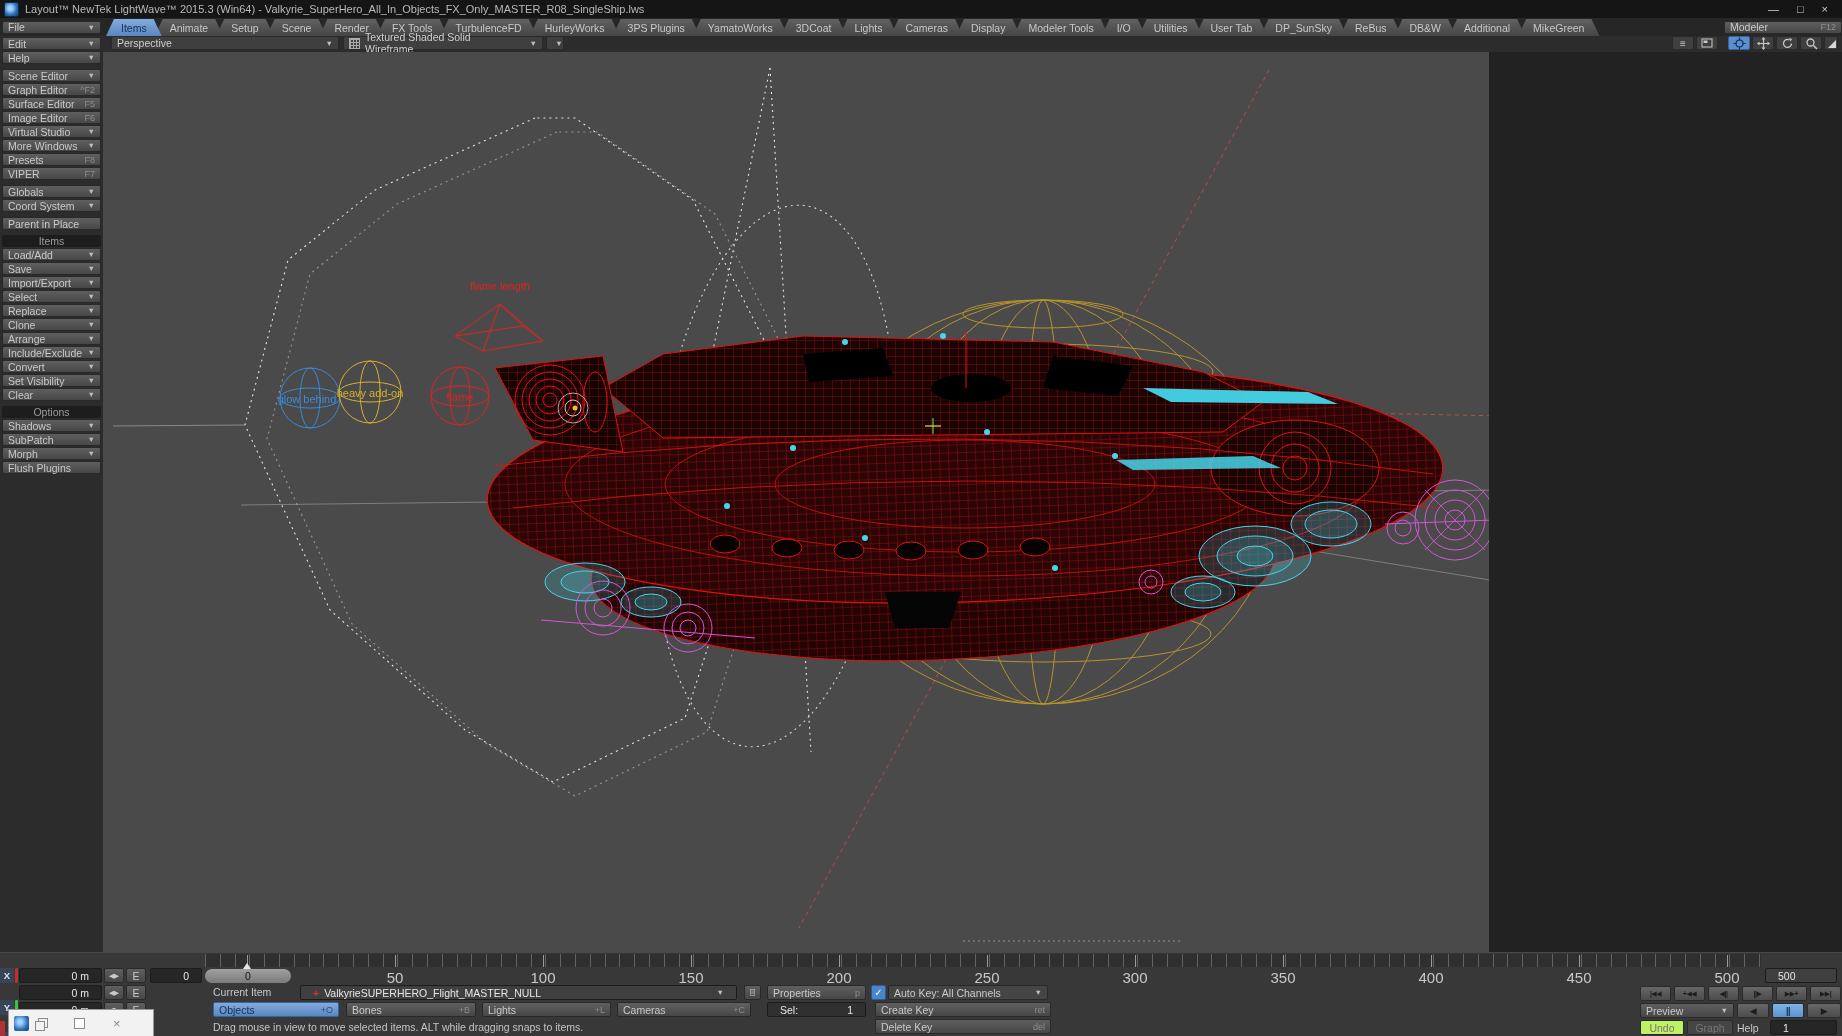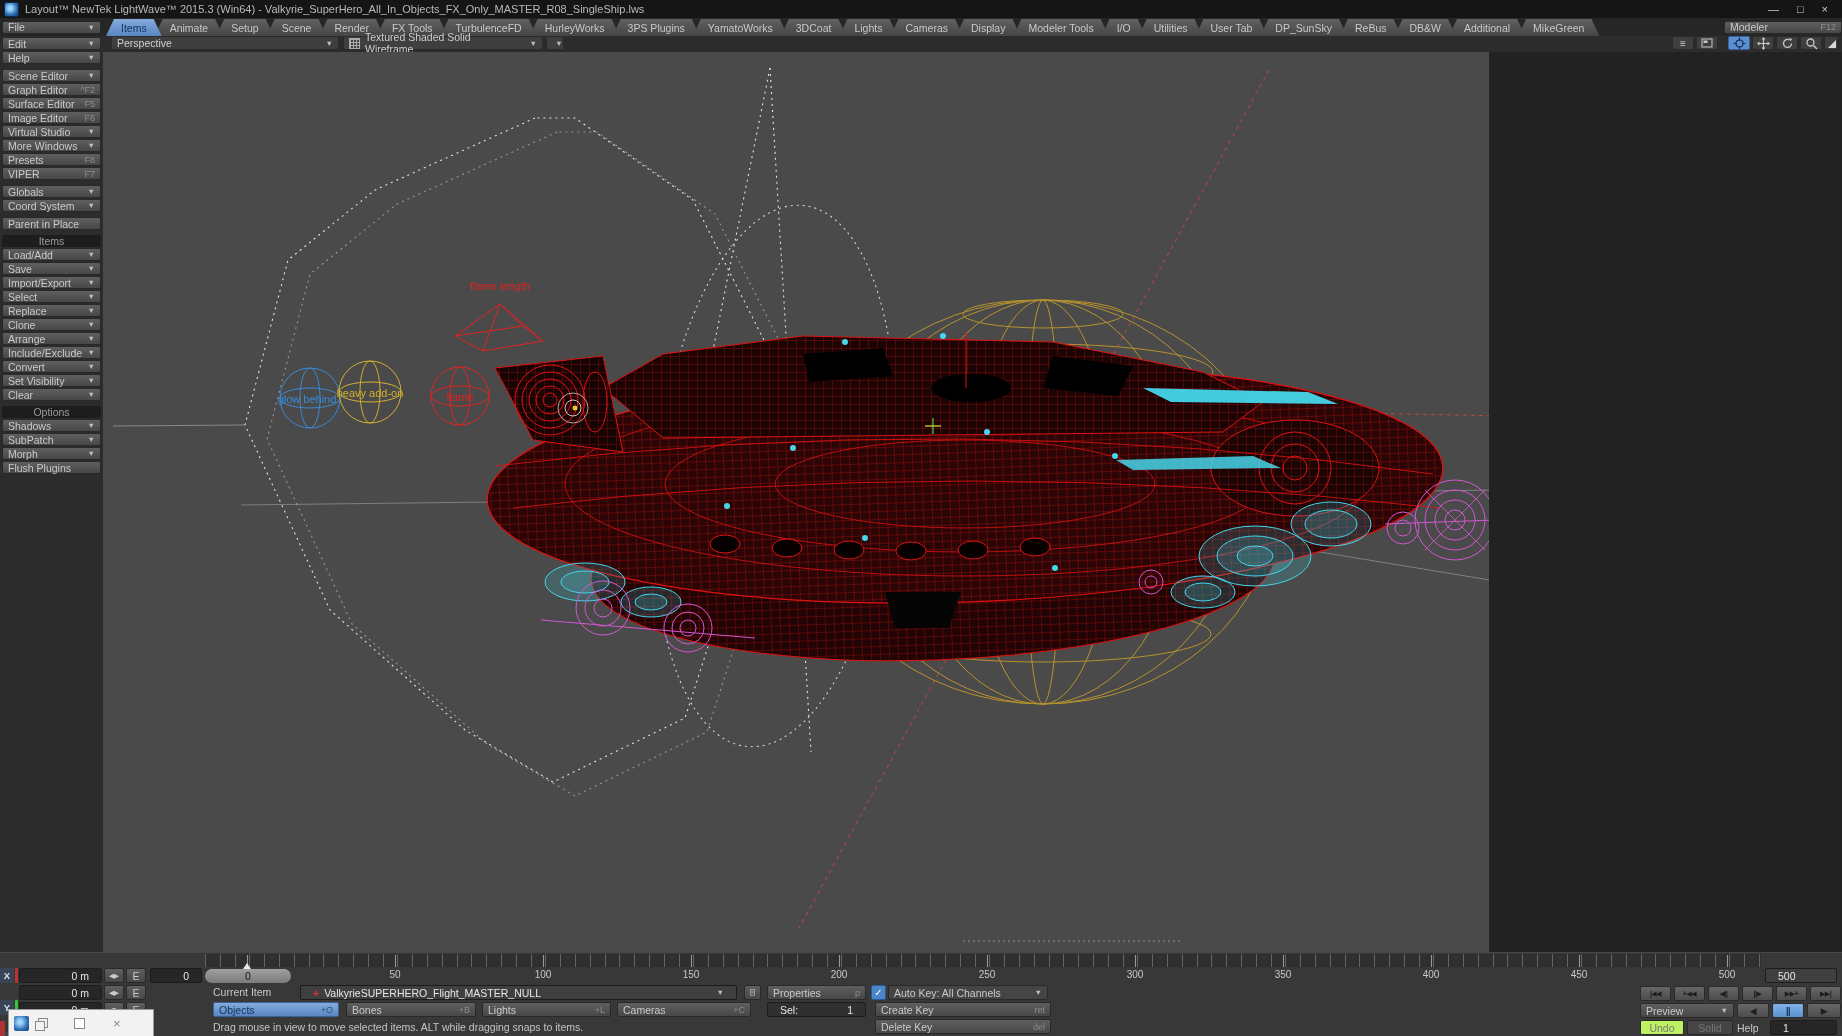--- a/index.html
+++ b/index.html
@@ -69,21 +69,21 @@
   .btn.blue .sc{color:#2a4e7e;}
   .axis-badge{width:14px;height:15px;background:#394457;color:#dce4f0;font-size:9.5px;font-weight:bold;
        display:flex;align-items:center;justify-content:center;box-sizing:border-box;border-radius:1px;position:relative;}
   .axis-badge i{position:absolute;right:-4px;top:0;width:3px;height:15px;border-radius:1px;}
   .spinner{width:20px;justify-content:center;font-size:6.5px;letter-spacing:0;}
   .ebtn{width:20px;justify-content:center;}
   #ruler{left:205px;top:1px;width:1556px;height:13px;background:#2f2f2f;
      background-image:repeating-linear-gradient(90deg,#636363 0 1px,transparent 1px 14.8px);}
   .majortick{position:absolute;top:1px;width:1px;height:12px;background:#9a9a9a;}
   #frame-marker{position:absolute;left:38px;top:5px;width:0;height:0;border:4px solid transparent;border-bottom:6px solid #e8e8e8;}
-  .ruler-label{position:absolute;top:16px;transform:translateX(-50%);color:#c8c8c8;font-size:10px;}
+  .ruler-label{position:absolute;top:16px;transform:translateX(-50%);color:#c8c8c8;font-size:15px;}
   #tl-handle{position:absolute;left:205px;top:16px;width:86px;height:14px;background:linear-gradient(#a0a0a0,#7b7b7b);
      border-radius:7px;color:#141414;text-align:center;line-height:14px;font-size:10.5px;}
   #status-text{color:#c4c4c4;}
   .dim{color:#767676;}
   .t-btn{background:linear-gradient(#676767,#4c4c4c);border:1px solid #2b2b2b;border-radius:2px;color:#1d1d1d;
      font-size:7px;display:flex;align-items:center;justify-content:center;letter-spacing:-0.5px;height:15px;box-sizing:border-box;font-weight:bold;}
   .t-btn.blue{background:linear-gradient(#7fb3e8,#5b93cf);color:#0e2c50;}
   #float-window{left:8px;top:56px;width:146px;height:28px;background:#f2f2f2;border:1px solid #9a9a9a;box-sizing:border-box;display:flex;align-items:center;}
   #fw-appicon{width:15px;height:15px;margin-left:5px;border-radius:2px;
     background:radial-gradient(circle at 40% 40%, #9fd4ff 0 2px, #2d6fb4 60%, #123c6e 100%);}
@@ -628,21 +628,21 @@
   </div>
   <div id="play-row">
       <div class="abs t-btn" style="left: 1737px; top: 50px; width: 32px; font-size: 9px;">◀</div>
       <div class="abs t-btn blue" style="left: 1772px; top: 50px; width: 32px; font-size: 9px;">||</div>
       <div class="abs t-btn" style="left: 1807px; top: 50px; width: 34px; font-size: 9px;">▶</div>
     </div>
   <div class="abs btn" style="left:1640px;top:67px;width:44px;justify-content:center;background:#bef264;">
     <span class="dim">Undo</span>
   </div>
   <div class="abs btn" style="left:1687px;top:67px;width:46px;justify-content:center;background:#454545;">
-    <span class="dim">Solid</span>
+    <span class="dim">Graph</span>
   </div>
   <div class="abs" style="left:1737px;top:69px;color:#c8c8c8;">Help</div>
   <div class="abs fld" style="left:1770px;top:67px;width:67px;">
     <span>1</span>
   </div>
 
   <div class="abs" id="stub-badge"></div>
   <div class="abs" id="float-window">
     <div id="fw-appicon"></div>
     <div id="fw-restore">

